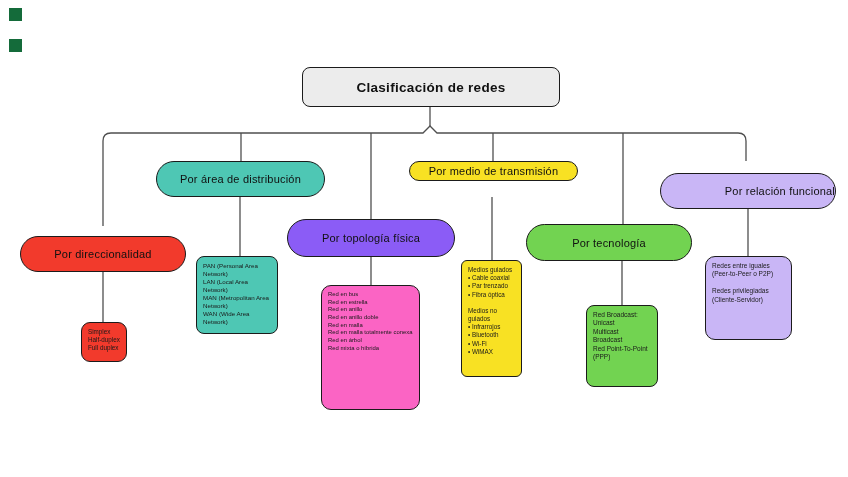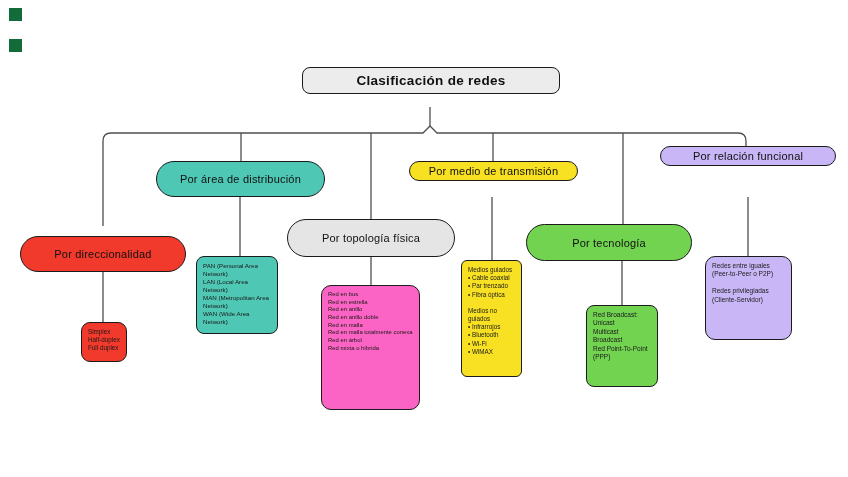--- a/index.html
+++ b/index.html
@@ -7,29 +7,29 @@
           font-family:"Liberation Sans",sans-serif;}
   .connectors{position:absolute;left:0;top:0;width:848px;height:477px;}
   .node{position:absolute;box-sizing:border-box;border:1.5px solid #1b1b1b;
         display:flex;align-items:center;justify-content:center;text-align:center;
         color:#101010;}
   .pill{border-radius:19px;font-weight:400;font-size:11px;letter-spacing:.2px;}
   .detail{border-radius:8px;display:block;white-space:pre;overflow:hidden;
           font-size:6.5px;line-height:1.3;padding:5px 6px;text-align:left;color:#1a1a1a;}
   .marker{position:absolute;width:13px;height:13px;}
   
-  .root{left:302px;top:67px;width:258px;height:27px;border-radius:8px;
+  .root{left:302px;top:67px;width:258px;height:40px;border-radius:8px;
         font-weight:700;font-size:13.5px;letter-spacing:.3px;}
   
   .p-dir {left:20px; top:236px;width:166px;height:36px;}
   .p-area{left:156px;top:161px;width:169px;height:36px;}
   .p-top {left:287px;top:219px;width:168px;height:38px;}
   .p-med {left:409px;top:161px;width:169px;height:20px;text-align:right;}
   .p-tec {left:526px;top:224px;width:166px;height:37px;}
-  .p-fun {left:660px;top:146px;width:176px;height:20px;}
+  .p-fun {left:660px;top:173px;width:176px;height:36px;justify-content:flex-end;}
   
   .d-dir {left:81px; top:322px;width:46px; height:40px; font-size:6.3px;border-radius:9px;}
   .d-area{left:196px;top:256px;width:82px; height:78px; font-size:6.2px;}
   .d-top {left:321px;top:285px;width:99px; height:125px;font-size:5.9px;border-radius:10px;}
   .d-med {left:461px;top:260px;width:61px; height:117px;font-size:6.3px;border-radius:6px;}
   .d-tec {left:586px;top:305px;width:72px; height:82px;}
   .d-fun {left:705px;top:256px;width:87px; height:84px;border-radius:10px;}
 </style>
 </head>
 <body>
@@ -59,21 +59,21 @@
   <div class="node root" style="background: rgb(236, 236, 236);">
     <span>Clasificación de redes</span>
   </div>
 
   <div class="node pill p-dir" style="background: rgb(242, 58, 44);">
     <span>Por direccionalidad</span>
   </div>
   <div class="node pill p-area" style="background: rgb(78, 199, 180);">
     <span>Por área de distribución</span>
   </div>
-  <div class="node pill p-top" style="background: #e5e5e5;">
+  <div class="node pill p-top" style="background: #8b5cf6;">
     <span>Por topología física</span>
   </div>
   <div class="node pill p-med" style="background: rgb(248, 225, 35);">
     <span>Por medio de transmisión</span>
   </div>
   <div class="node pill p-tec" style="background: rgb(114, 211, 81);">
     <span>Por tecnología</span>
   </div>
   <div class="node pill p-fun" style="background: rgb(201, 182, 246);">
     <span>Por relación funcional</span>

